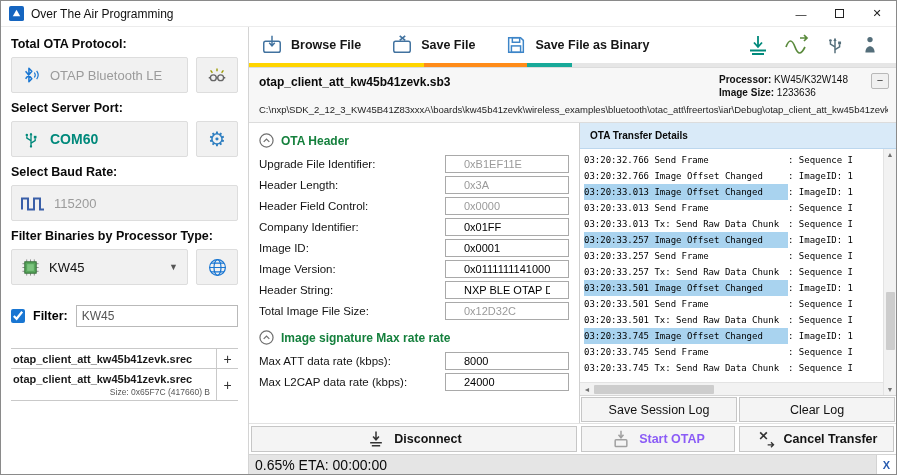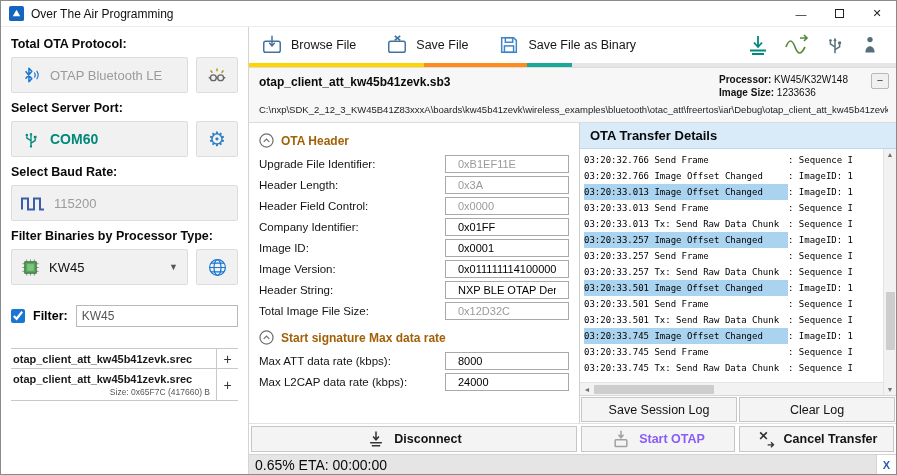--- a/index.html
+++ b/index.html
@@ -44,21 +44,21 @@
   .file-item { display: flex; border-bottom: 1px solid #c9c9c9; background: #fff; }
   .file-item:first-child { border-top: 1px solid #c9c9c9; }
   .file-meta { flex: 1; min-width: 0; padding: 4px 4px 3px 2px; }
   .file-name { font-size: 11px; font-weight: bold; color: #1a1a1a; white-space: nowrap; overflow: hidden; }
   .file-size { font-size: 8.5px; color: #555; text-align: right; margin-top: 2px; padding-right: 2px; }
   .file-add { flex: 0 0 22px; border-left: 1px solid #c9c9c9; display: flex; align-items: center;
               justify-content: center; font-size: 14px; color: #333; }
 
   
   .toolbar { flex: 0 0 36px; display: flex; align-items: center; gap: 30px; padding: 0 12px; }
-  .tool-btn { display: flex; align-items: center; gap: 8px; font-size: 12.5px; font-weight: normal; color: #161616; }
+  .tool-btn { display: flex; align-items: center; gap: 8px; font-size: 12.5px; font-weight: bold; color: #161616; }
   .tool-icons { margin-left: auto; display: flex; align-items: center; gap: 14px; padding-right: 4px; }
 
   .strip { flex: 0 0 4px; display: flex; }
   .strip .s1 { width: 27%; background: #ffd500; }
   .strip .s2 { width: 16%; background: #ff8c1a; }
   .strip .s3 { width: 7%;  background: #18a999; }
   .strip .s4 { flex: 1;    background: #e6e6e6; }
 
   
   .fileinfo { flex: 0 0 56px; background: #f7f7f7; border-top: 1px solid #dcdcdc; border-bottom: 1px solid #dcdcdc;
@@ -69,31 +69,31 @@
   .fi-meta .b { font-weight: bold; }
   .fi-collapse { position: absolute; top: 5px; right: 7px; width: 18px; height: 16px; background: #f0f0f0;
                  border: 1px solid #b8b8b8; border-radius: 2px; font-size: 11px; line-height: 13px;
                  text-align: center; color: #333; }
   .fi-path { font-size: 9.5px; color: #1d1d1d; margin-top: 5px; white-space: nowrap; overflow: hidden; }
 
   
   .content { flex: 1; display: flex; min-height: 0; }
   .header-panel { flex: 0 0 330px; padding: 8px 10px 0 10px; overflow: hidden; }
   .section-head { display: flex; align-items: center; gap: 7px; font-weight: bold; font-size: 12px;
-                  color: #a16207; margin: 2px 0 7px 0; }
+                  color: #15803d; margin: 2px 0 7px 0; }
   .field-row { display: flex; align-items: center; justify-content: space-between; margin-bottom: 3px; }
   .field-label { font-size: 11.5px; color: #141414; }
   .field-input { width: 124px; height: 18px; border: 1px solid #a9a9a9; font-size: 11px;
-                 font-family: "Liberation Sans", sans-serif; padding: 0 12px; color: #000; background: #fff; }
+                 font-family: "Liberation Sans", sans-serif; padding: 0 18px; color: #000; background: #fff; }
   .field-input.ro { color: #9a9a9a; }
   .sig-head { margin-top: 10px; }
 
   .transfer-panel { flex: 1; border-left: 1px solid #cfcfcf; display: flex; flex-direction: column; min-width: 0; }
   .transfer-head { flex: 0 0 26px; background: #d9eaf8; border-bottom: 1px solid #bcd7ee;
-                   font-weight: bold; font-size: 13px; color: #0a0a0a; display: flex; align-items: center;
+                   font-weight: bold; font-size: 10px; color: #0a0a0a; display: flex; align-items: center;
                    padding: 0 10px; }
   .log-wrap { flex: 1; display: flex; min-height: 0; }
   .log-col { flex: 1; display: flex; flex-direction: column; min-width: 0; }
   .log { flex: 1; padding: 3px 0 0 4px; font-family: "DejaVu Sans Mono", monospace; font-size: 9px;
          line-height: 16px; overflow: hidden; color: #000; }
   .log-row { display: flex; white-space: pre; }
   .log-msg { flex: 0 0 204px; overflow: hidden; }
   .log-row.hl .log-msg { background: #a9d3ef; }
   .hscroll { flex: 0 0 13px; background: #f2f2f2; border-top: 1px solid #e3e3e3; display: flex; align-items: center; }
   .hs-arrow { width: 14px; text-align: center; font-size: 7px; color: #707070; }
@@ -355,21 +355,21 @@
               <span class="field-label">Total Image File Size:</span>
               <input class="field-input ro" value="0x12D32C" style="">
             </div>
             </div>
 
           <div class="section-head sig-head">
             <svg width="15" height="15" viewBox="0 0 16 16" fill="none" stroke="#707070" stroke-width="1.3">
               <circle cx="8" cy="8" r="7"></circle>
               <path d="M5 9.5 L8 6.5 L11 9.5"></path>
             </svg>
-            <span>Start signature Max data rate</span>
+            <span>Image signature Max rate rate</span>
           </div>
           <div>
               <div class="field-row">
               <span class="field-label">Max ATT data rate (kbps):</span>
               <input class="field-input" value="8000" style="">
             </div>
               <div class="field-row">
               <span class="field-label">Max L2CAP data rate (kbps):</span>
               <input class="field-input" value="24000" style="">
             </div>

